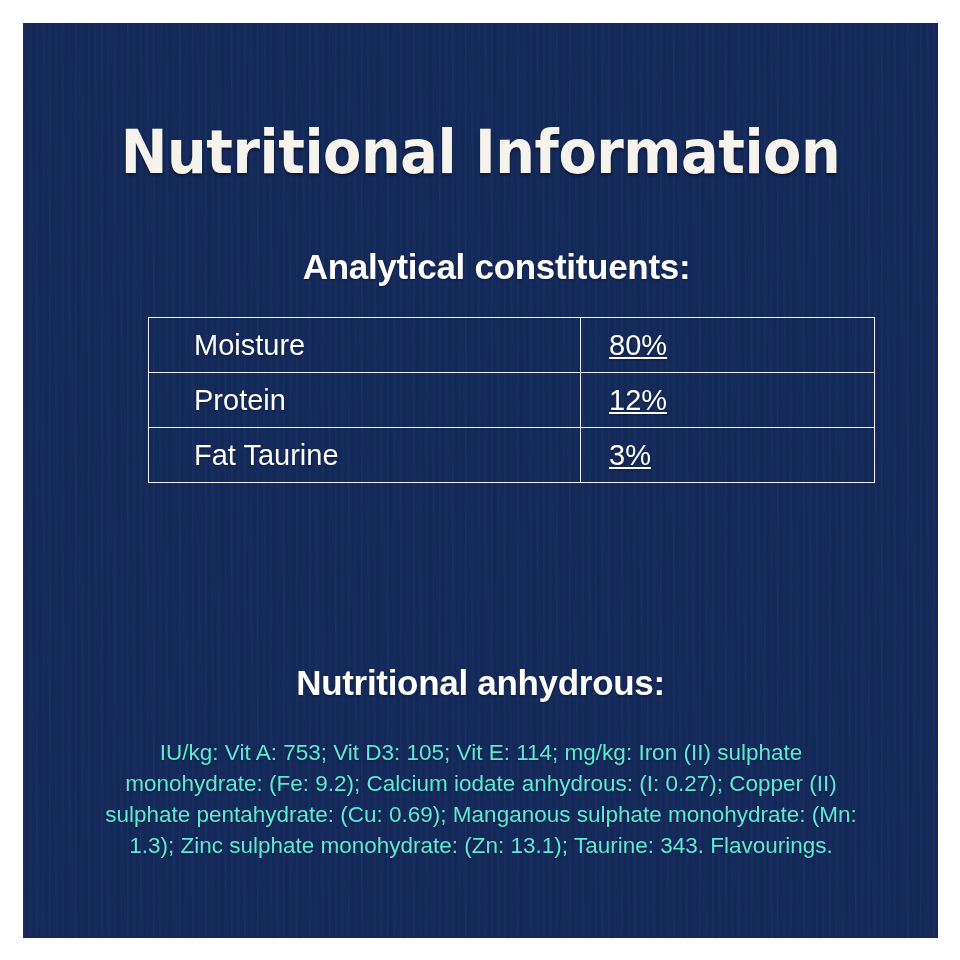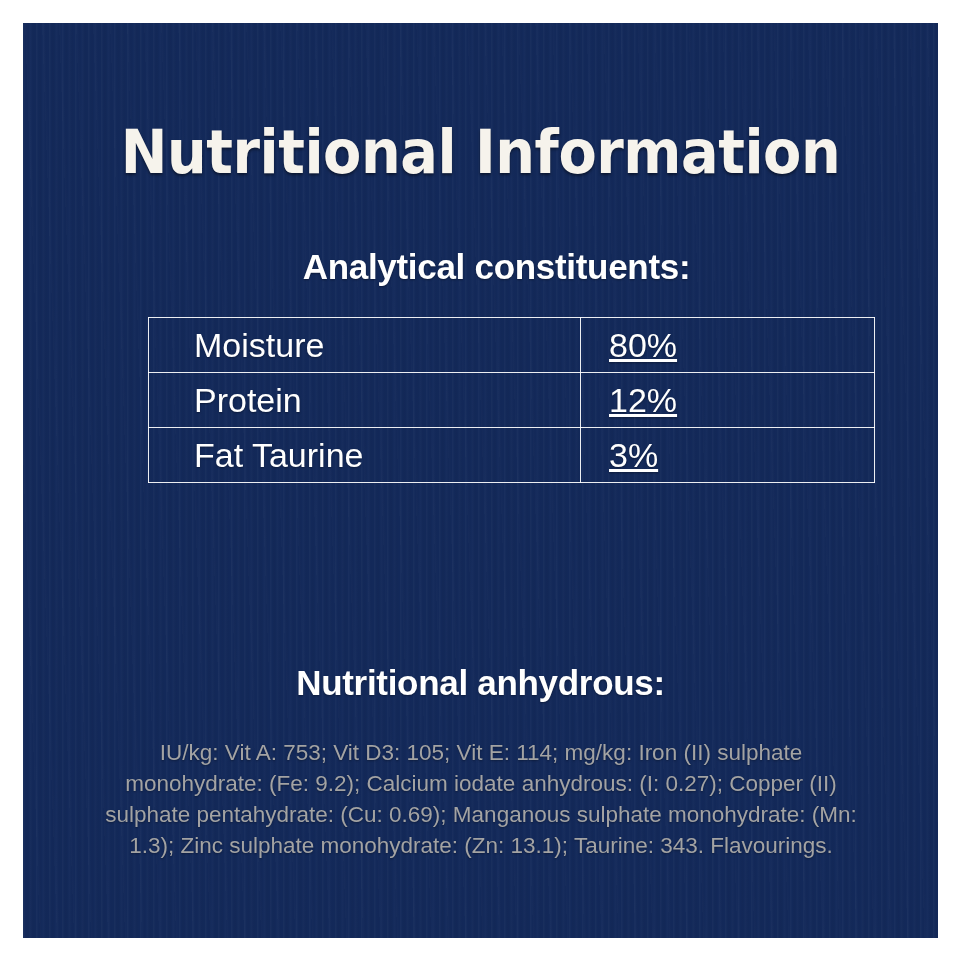--- a/index.html
+++ b/index.html
@@ -135,37 +135,37 @@
     top: 274px;
     width: 653px;
     border-collapse: collapse;
     table-layout: fixed;
   }
   .nutrition-table td {
     height: 54px;
     border: 1px solid rgba(255,255,255,0.92);
     color: #ffffff;
     font-family: "Liberation Sans", sans-serif;
-    font-size: 34px;
+    font-size: 29px;
     line-height: 32px;
     padding: 0 0 0 45px;
     vertical-align: middle;
     text-shadow: 0 1px 2px rgba(0,0,0,0.35);
   }
   .nutrition-table td.cell-name  { width: 386px; }
   .nutrition-table td.cell-value { width: 265px; padding-left: 28px; text-decoration: underline; }
 
   
   .additives-text {
     position: absolute;
     left: 78px;
     top: 694px;
     width: 760px;
     text-align: center;
-    color: #a3a3a3;
+    color: #5eead4;
     font-family: "Liberation Sans", sans-serif;
     font-size: 22.5px;
     line-height: 31px;
     text-shadow: 0 1px 2px rgba(0,0,0,0.30);
   }
 </style>
 </head>
 <body>
 
 <div class="page">

